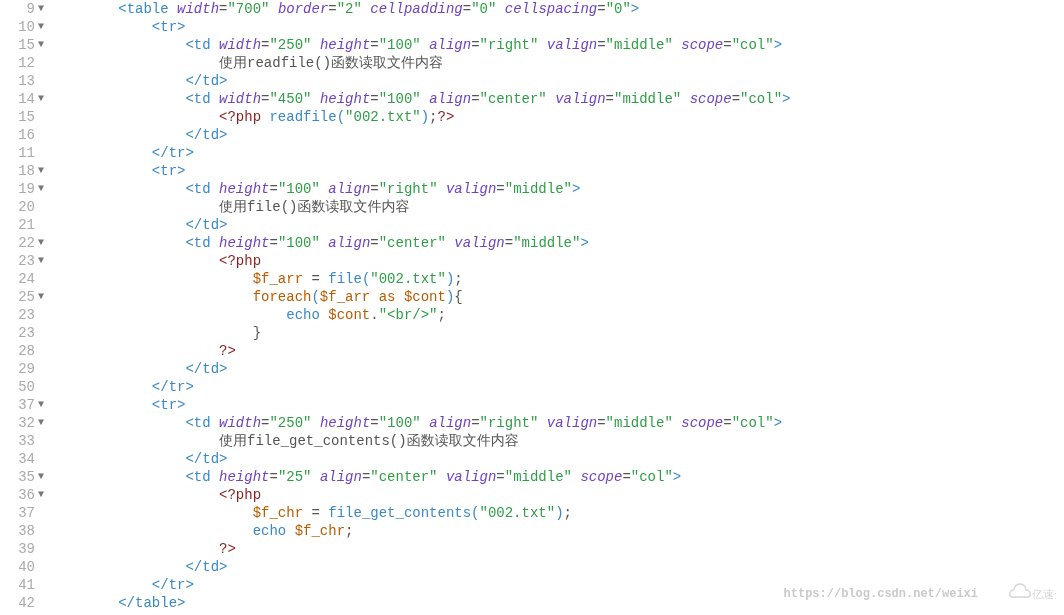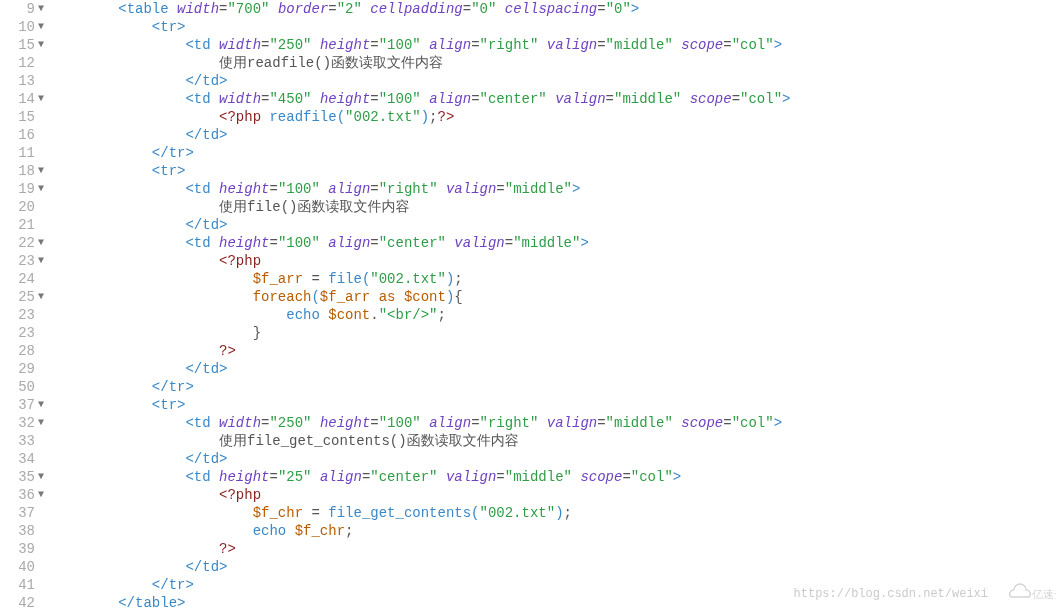--- a/index.html
+++ b/index.html
@@ -51,21 +51,22 @@
       position: fixed;
       bottom: 8px;
       right: 8px;
       display: flex;
       align-items: center;
       opacity: 0.35;
       font-size: 12px;
       color: #666;
     }
     .watermark span {
-      margin-right: 8px;
+      margin-right: 18px;
+      font-weight: bold;
     }
     .watermark svg {
       width: 60px;
       height: 26px;
     }
   </style>
 </head>
 <body>
 
 <div class="editor">

